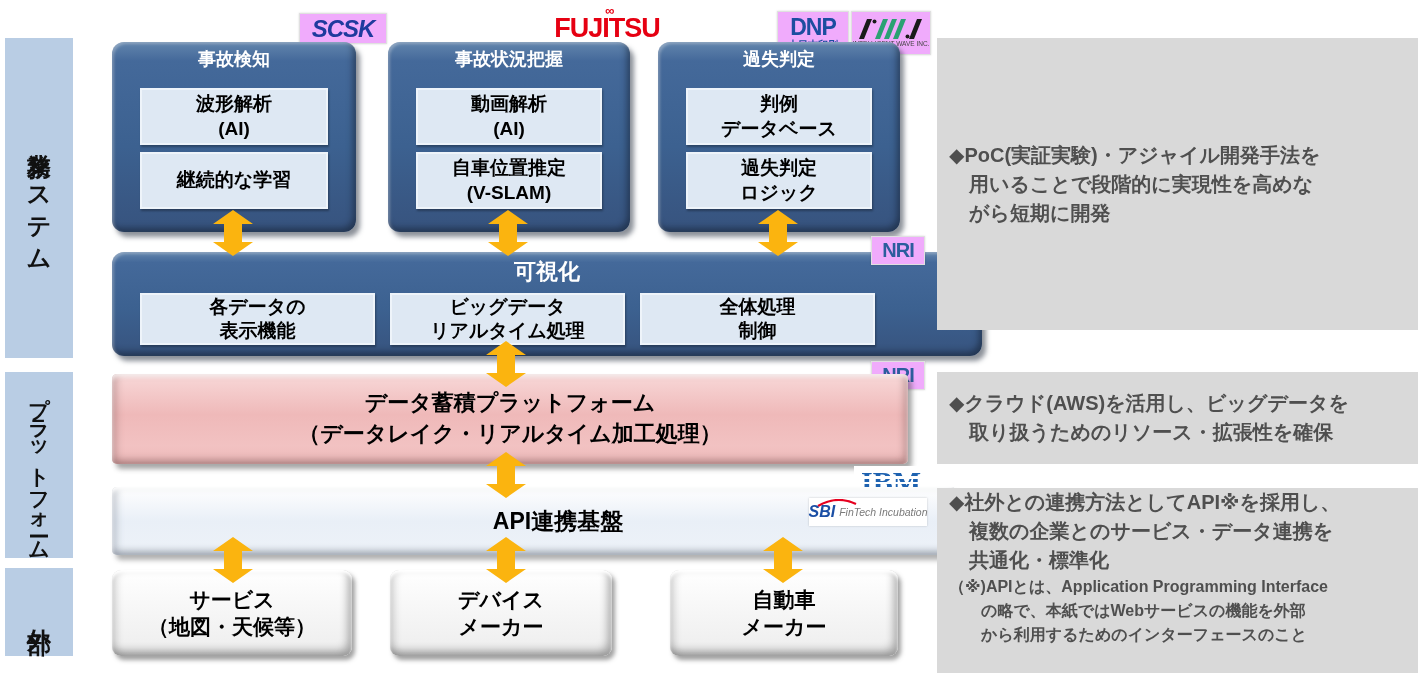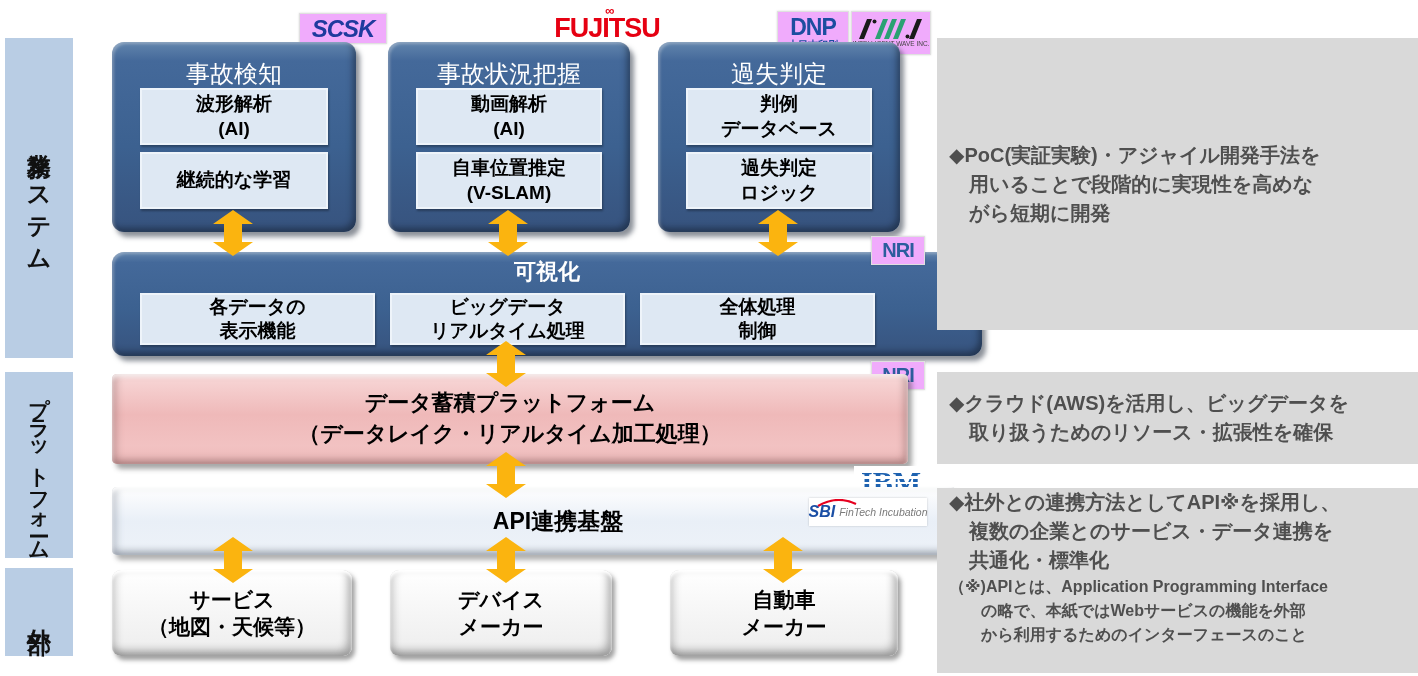--- a/index.html
+++ b/index.html
@@ -16,21 +16,21 @@
   .rail3{top:568px;height:88px;} .rail3 .rail-text{font-size:24px;letter-spacing:2px;}
   
   .module,.viz{
     position:absolute;border-radius:12px;
     background:linear-gradient(180deg,#6285ad 0%,#44699a 10%,#3c6190 55%,#37537e 100%);
     box-shadow:inset 2px 2px 3px rgba(255,255,255,.3),
                inset -3px -4px 6px rgba(15,25,40,.5),
                4px 5px 5px rgba(45,55,70,.55);
   }
   .module{top:42px;height:190px;}
-  .module-title{margin-top:16px;text-align:center;color:#fff;font-weight:normal;font-size:24px;}
+  .module-title{margin-top:5px;text-align:center;color:#fff;font-weight:bold;font-size:18px;}
   .module-item{
     position:absolute;left:28px;right:28px;height:57px;
     background:#dee8f3;border:2px solid #eef4fa;box-sizing:border-box;
     display:flex;align-items:center;justify-content:center;text-align:center;
     font-weight:bold;font-size:19px;line-height:1.3;white-space:pre-line;
     box-shadow:1px 2px 2px rgba(0,0,0,.3);
   }
   .mi1{top:46px;} .mi2{top:110px;}
   .viz{top:252px;left:112px;width:870px;height:104px;border-radius:12px;}
   .viz-title{margin-top:5px;text-align:center;color:#fff;font-weight:bold;font-size:22px;}

